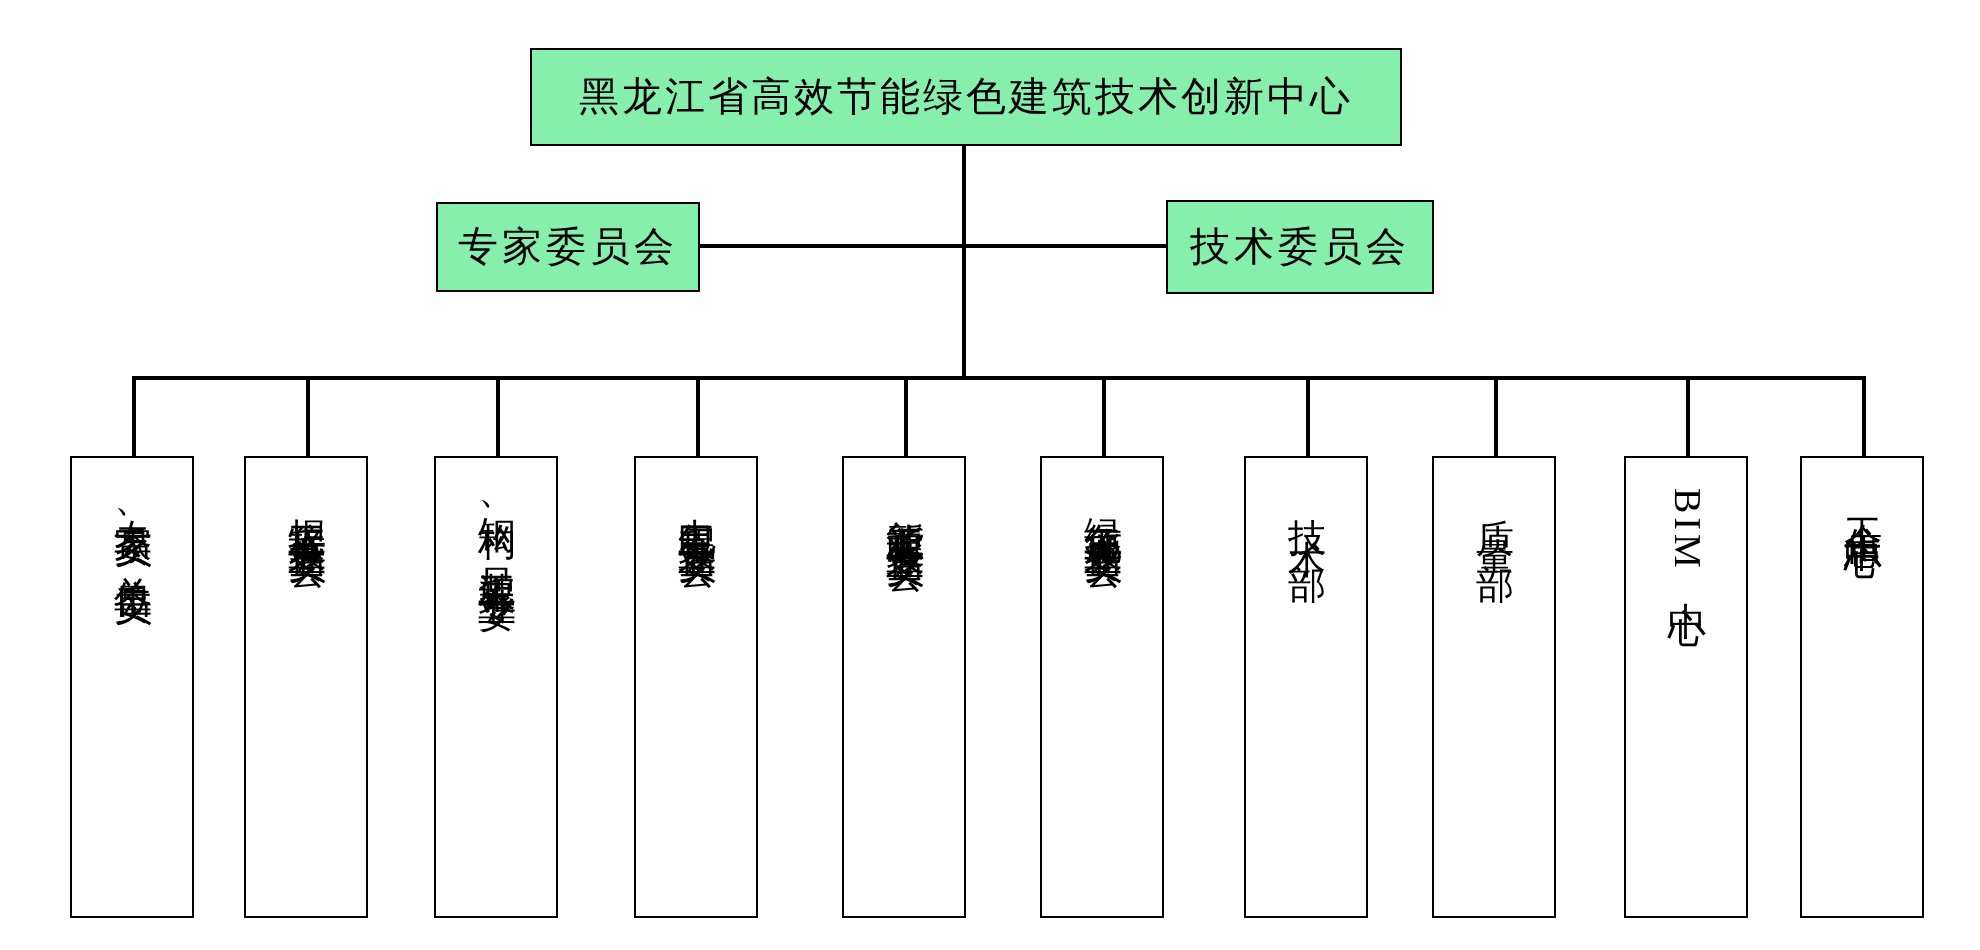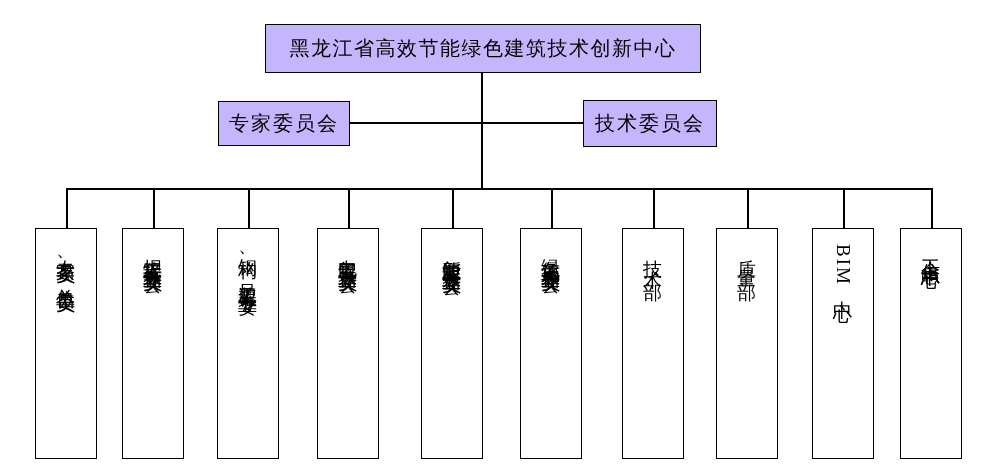--- a/index.html
+++ b/index.html
@@ -12,21 +12,21 @@
     width: 990px;
     height: 475px;
     background: #ffffff;
     font-family: "Liberation Serif", "DejaVu Serif", serif;
     color: #000000;
     overflow: hidden;
   }
   .box {
     position: absolute;
     border: 1.5px solid #000000;
-    background: #c4b5fd;
+    background: #86efac;
     box-sizing: border-box;
   }
   .root-box {
     left: 265px;
     top: 24px;
     width: 436px;
     height: 49px;
     display: flex;
     align-items: center;
     justify-content: center;

